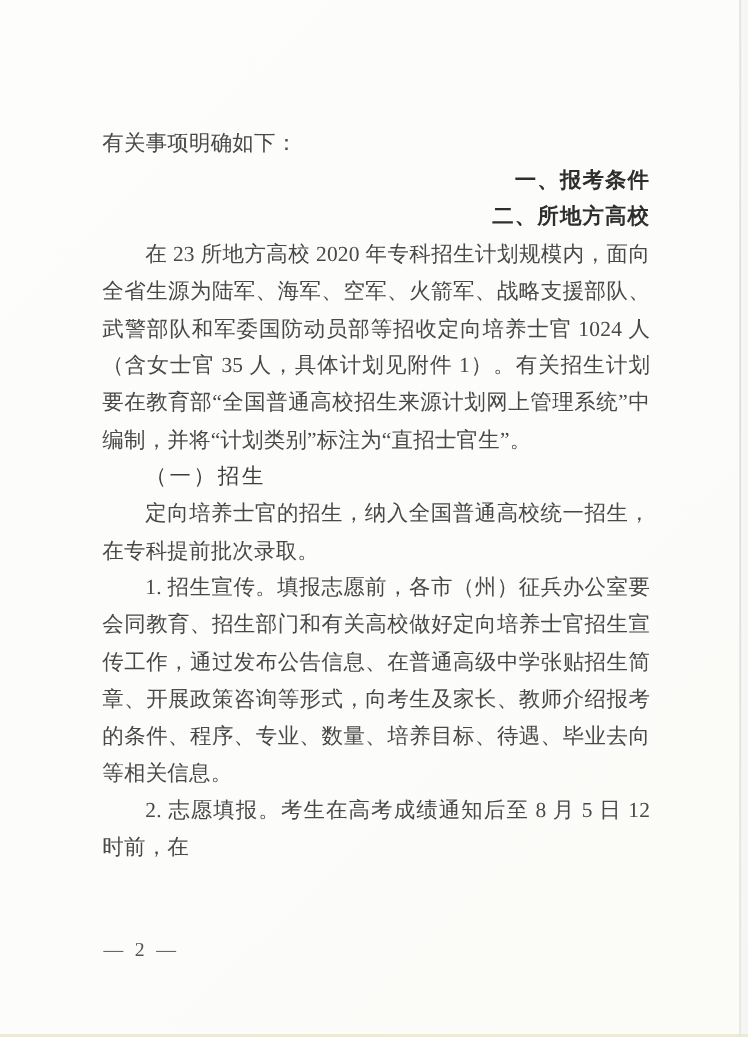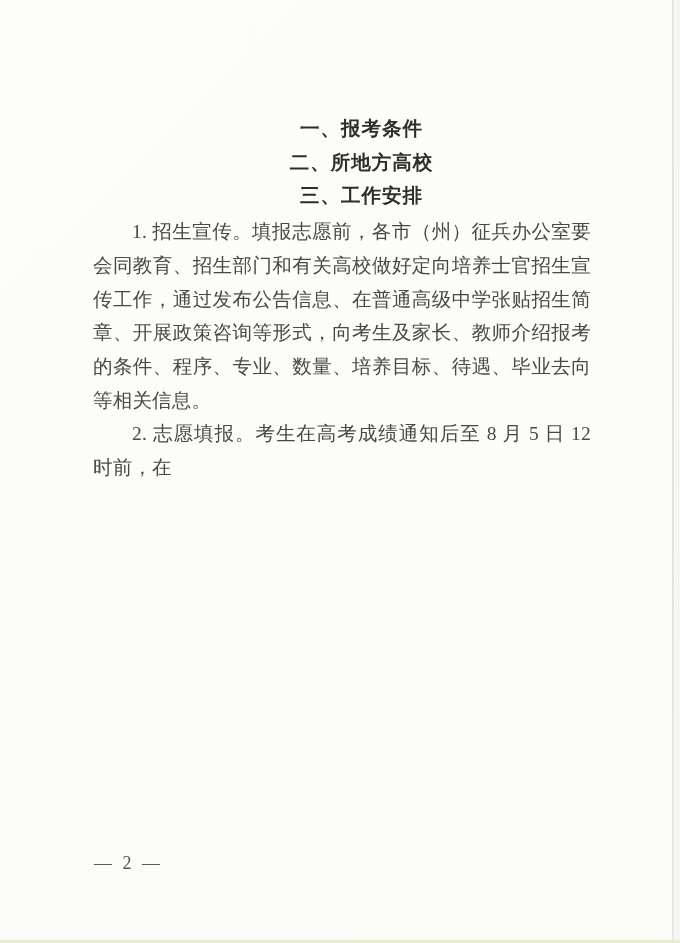--- a/index.html
+++ b/index.html
@@ -64,22 +64,22 @@
     text-indent: 0;
   }
   h2.heading {
     margin: 0;
     font-size: 19.5px;
     line-height: 33.7px;
     font-weight: bold;
     text-indent: 2em;
     color: #2e2e2e;
     letter-spacing: 1px;
-    font-family: Liberation Mono, monospace;
-    text-align: center;
+    font-family: Liberation Sans, sans-serif;
+    text-align: right;
   }
   p.subheading {
     margin: 0;
     text-indent: 2em;
     letter-spacing: 2.5px;
     color: #3d3d3d;
     text-align: left;
   }
   .page-number {
     position: absolute;
@@ -95,30 +95,33 @@
 <body>
 
 <div class="page">
 
   <div class="scan-edge-right2"></div>
   <div class="scan-edge-right"></div>
   <div class="scan-edge-bottom"></div>
 
   <div class="content">
 
+    <p class="body no-indent">有关事项明确如下：</p>
 
     <h2 class="heading">一、报考条件</h2>
 
 
     <h2 class="heading">二、所地方高校</h2>
 
-
-    <h2 class="heading">三、工作安排</h2>
+    <p class="body">在 23 所地方高校 2020 年专科招生计划规模内，面向全省生源为陆军、海军、空军、火箭军、战略支援部队、武警部队和军委国防动员部等招收定向培养士官 1024 人（含女士官 35 人，具体计划见附件 1）。有关招生计划要在教育部“全国普通高校招生来源计划网上管理系统”中编制，并将“计划类别”标注为“直招士官生”。</p>
 
 
+    <p class="subheading">（一）招生</p>
+
+    <p class="body">定向培养士官的招生，纳入全国普通高校统一招生，在专科提前批次录取。</p>
 
     <p class="body">1. 招生宣传。填报志愿前，各市（州）征兵办公室要会同教育、招生部门和有关高校做好定向培养士官招生宣传工作，通过发布公告信息、在普通高级中学张贴招生简章、开展政策咨询等形式，向考生及家长、教师介绍报考的条件、程序、专业、数量、培养目标、待遇、毕业去向等相关信息。</p>
 
     <p class="body">2. 志愿填报。考生在高考成绩通知后至 8 月 5 日 12 时前，在</p>
 
   </div>
 
   <div class="page-number">— 2 —</div>
 
 </div>

